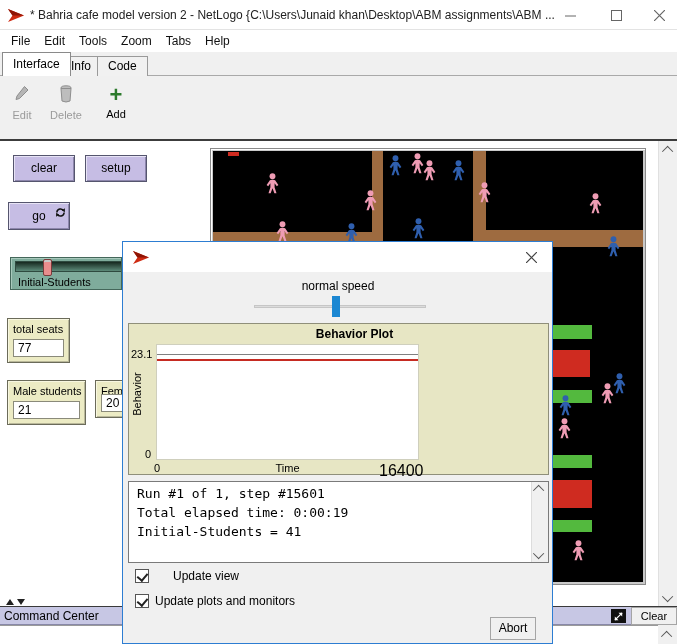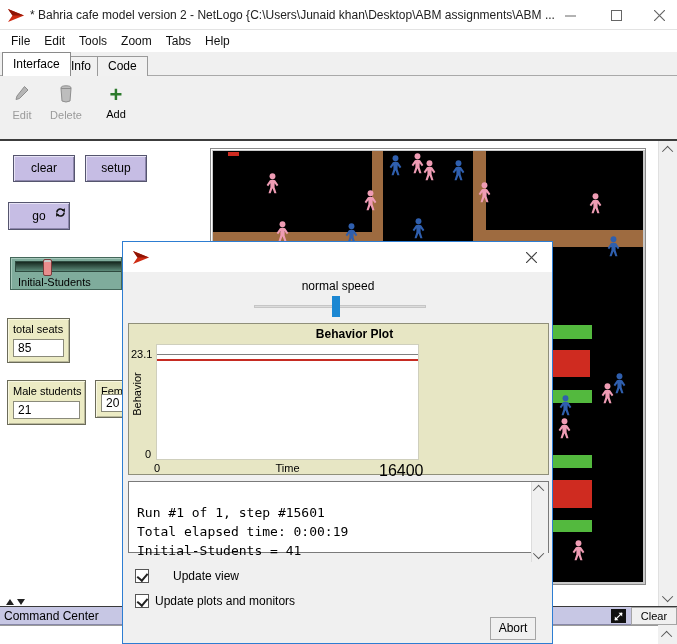--- a/index.html
+++ b/index.html
@@ -119,21 +119,21 @@
   .ylab { position:absolute; left:-32px; top:64px; width:80px; text-align:center; font-size:11px; transform:rotate(-90deg); }
   .ytick-top { position:absolute; left:2px; top:24px; font-size:11px; }
   .ytick-bot { position:absolute; left:16px; top:124px; font-size:11px; }
   .xtick-0 { position:absolute; left:25px; top:138px; font-size:11px; }
   .xlab { position:absolute; left:27px; top:138px; width:263px; text-align:center; font-size:11px; }
   .xtick-max { position:absolute; left:250px; top:138px; width:42px; text-align:right; font-size:16px; }
   .legend { position:absolute; left:297px; top:21px; }
   .legend-row { display:flex; align-items:center; gap:5px; margin-bottom:6px; font-size:11px; white-space:nowrap; }
   .legend-swatch { width:13px; height:13px; border:1px solid #222; flex:0 0 auto; }
 
-  .dlg-output { position:absolute; left:5px; top:239px; width:421px; height:72px; background:#fff; border:1px solid #7a7a7a; font-family:"DejaVu Sans Mono", monospace; font-size:13px; line-height:19px; padding:21px 8px; }
+  .dlg-output { position:absolute; left:5px; top:239px; width:421px; height:82px; background:#fff; border:1px solid #7a7a7a; font-family:"DejaVu Sans Mono", monospace; font-size:13px; line-height:19px; padding:2px 8px; }
   .dlg-output-scroll { position:absolute; right:0; top:0; width:17px; height:80px; background:#f0f0f0; border-left:1px solid #dcdcdc; }
   .dlg-check1 { left:12px; top:327px;gap:24px; }
   .dlg-check2 { left:12px; top:352px; }
   #abort-btn { position:absolute; left:367px; top:375px; width:46px; height:23px; line-height:21px; }
 </style>
 </head>
 <body>
 
 <div id="app">
 
@@ -239,21 +239,21 @@
     </div>
 
     <div class="nl-slider">
       <div class="groove"></div>
       <div class="shandle"></div>
       <div class="slabel">Initial-Students</div>
     </div>
 
     <div class="nl-monitor" id="mon-seats">
       <span class="mlabel">total seats</span>
-      <div class="mvalue">85</div>
+      <div class="mvalue">77</div>
     </div>
     <div class="nl-monitor" id="mon-male">
       <span class="mlabel">Male students</span>
       <div class="mvalue">21</div>
     </div>
     <div class="nl-monitor" id="mon-female">
       <span class="mlabel">Fem</span>
       <div class="mvalue">20</div>
     </div>
 

